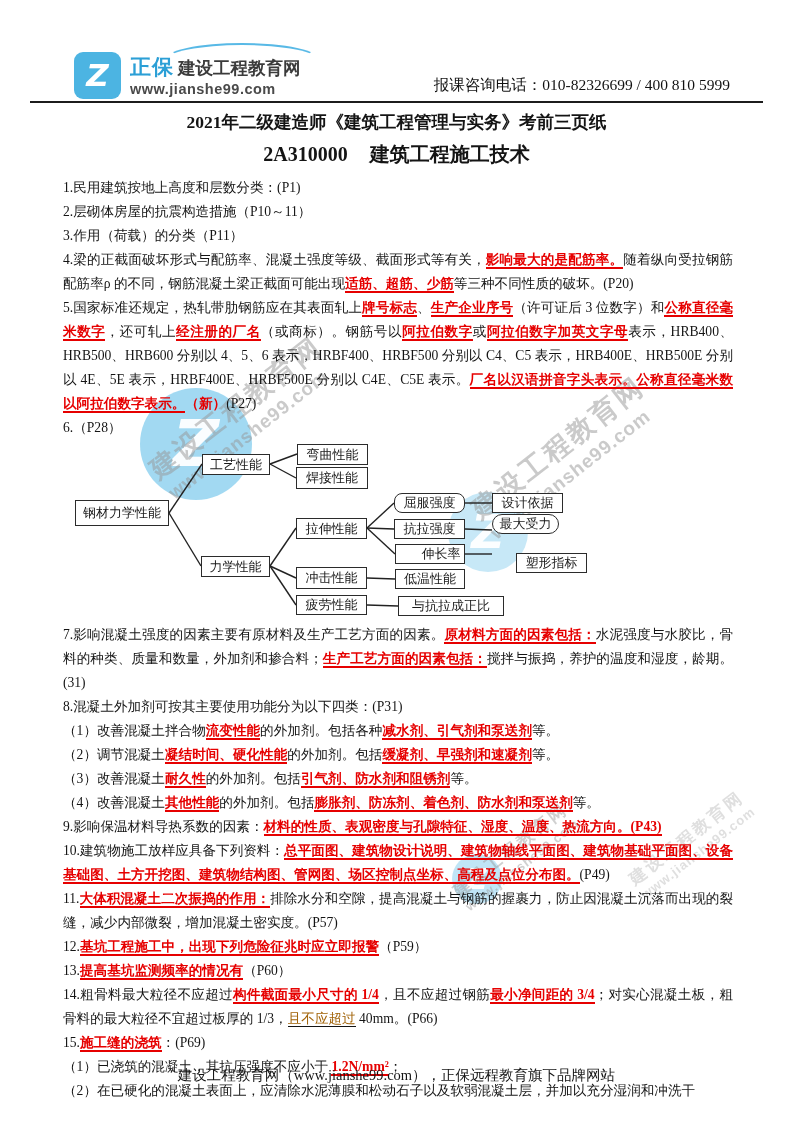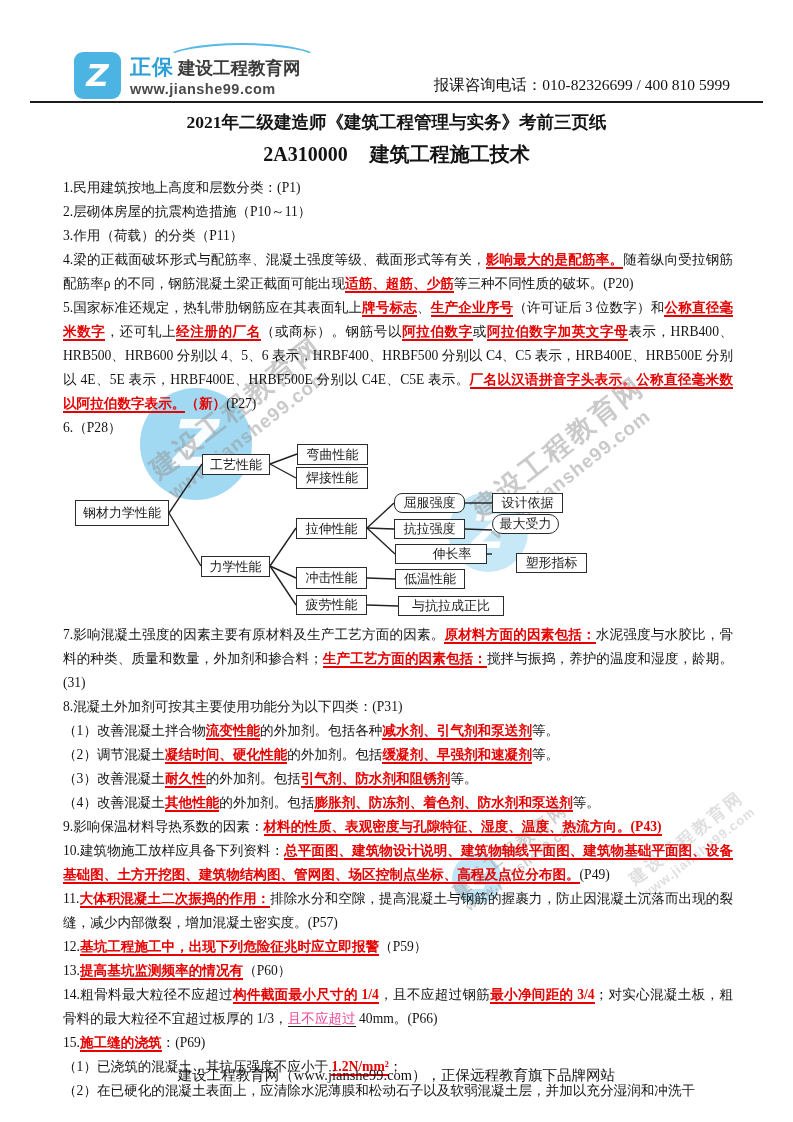--- a/index.html
+++ b/index.html
@@ -45,21 +45,21 @@
   
   .t1{position:relative;z-index:1;text-align:center;font-size:17.5px;font-weight:bold;margin:7px 0 0 0;}
   .t2{position:relative;z-index:1;text-align:center;font-size:20px;font-weight:bold;margin:7px 0 8px 0;}
   .t2 .code{margin-right:22px;}
   
   .content{position:relative;z-index:1;padding:0 60px 0 63px;}
   .para{margin:0;font-size:13.6px;line-height:24px;text-align:justify;}
   .s-n{color:#141414;}
   .s-r{color:#e60000;font-weight:bold;border-bottom:2px solid #e60000;padding-bottom:0px;}
   .s-rb{color:#e60000;font-weight:bold;}
-  .s-u{color:#ec4899;border-bottom:1.5px solid #141414;}
+  .s-u{color:#a16207;border-bottom:1.5px solid #141414;}
   
   .chart{position:relative;height:180px;margin:1px 0 2px 0;}
   .chart svg{position:absolute;left:0;top:0;z-index:1;}
   .node{
     position:absolute;z-index:2;background:#fff;border:1.5px solid #2b2b2b;
     box-sizing:border-box;display:flex;align-items:center;justify-content:center;
     font-size:13px;white-space:nowrap;padding:0 2px;color:#1a1a1a;
   }
   
   .footer{position:absolute;z-index:1;left:0;right:0;top:1066px;text-align:center;
@@ -143,21 +143,21 @@
         </g>
       </svg>
       <div class="node" style="left:12px;top:59px;width:94px;height:26px;">钢材力学性能</div>
       <div class="node" style="left:139px;top:13px;width:68px;height:21px;">工艺性能</div>
       <div class="node" style="left:234px;top:3px;width:71px;height:21px;">弯曲性能</div>
       <div class="node" style="left:233px;top:26px;width:72px;height:22px;">焊接性能</div>
       <div class="node" style="left:138px;top:115px;width:69px;height:21px;">力学性能</div>
       <div class="node" style="left:233px;top:77px;width:71px;height:21px;">拉伸性能</div>
       <div class="node" style="left:331px;top:52px;width:71px;height:20px;border-radius:8px;">屈服强度</div>
       <div class="node" style="left:331px;top:78px;width:71px;height:20px;">抗拉强度</div>
-      <div class="node" style="left:332px;top:103px;width:92px;height:20px;padding-left:24px;">伸长率</div>
+      <div class="node" style="left:332px;top:103px;width:70px;height:20px;padding-left:24px;">伸长率</div>
       <div class="node" style="left:429px;top:52px;width:71px;height:20px;">设计依据</div>
       <div class="node" style="left:429px;top:73px;width:67px;height:20px;border-radius:10px;">最大受力</div>
       <div class="node" style="left:429px;top:112px;width:71px;height:20px;margin-left:24px;">塑形指标</div>
       <div class="node" style="left:233px;top:126px;width:71px;height:22px;">冲击性能</div>
       <div class="node" style="left:332px;top:128px;width:70px;height:20px;">低温性能</div>
       <div class="node" style="left:233px;top:154px;width:71px;height:20px;">疲劳性能</div>
       <div class="node" style="left:335px;top:155px;width:106px;height:20px;">与抗拉成正比</div>
     </div>
 
     <div id="paras-after">

